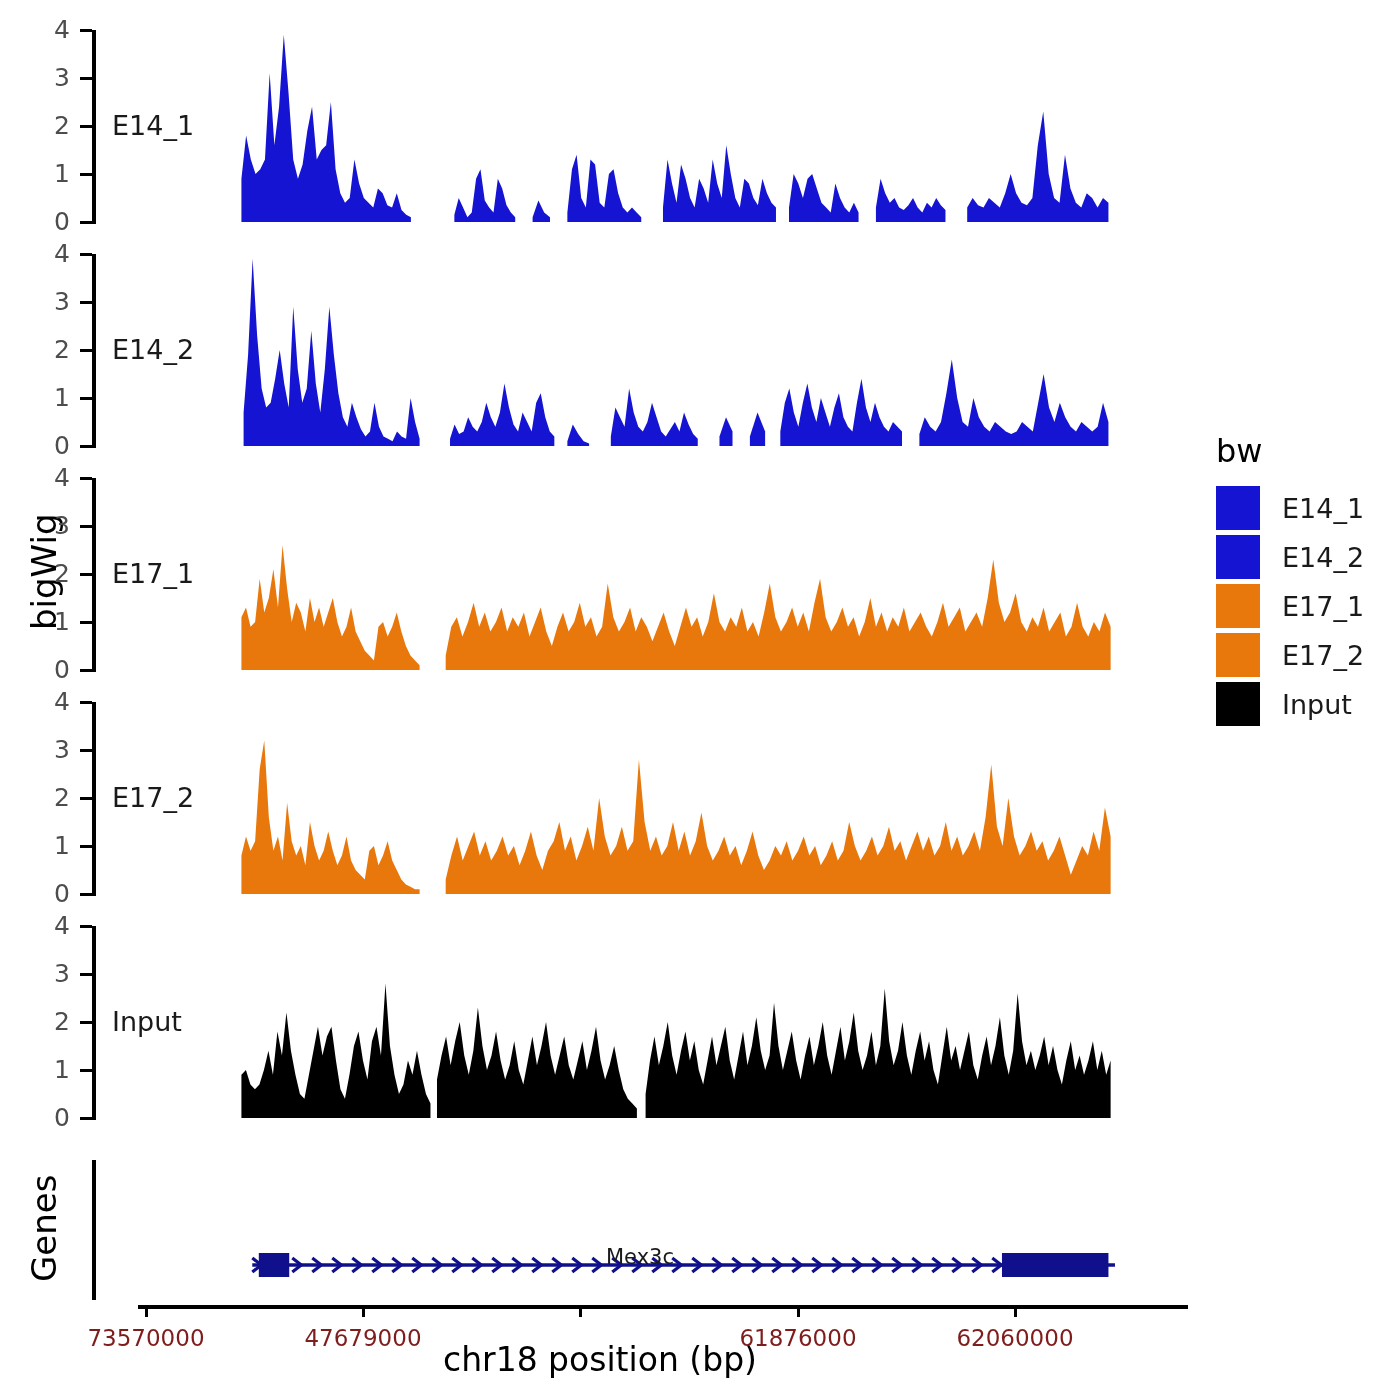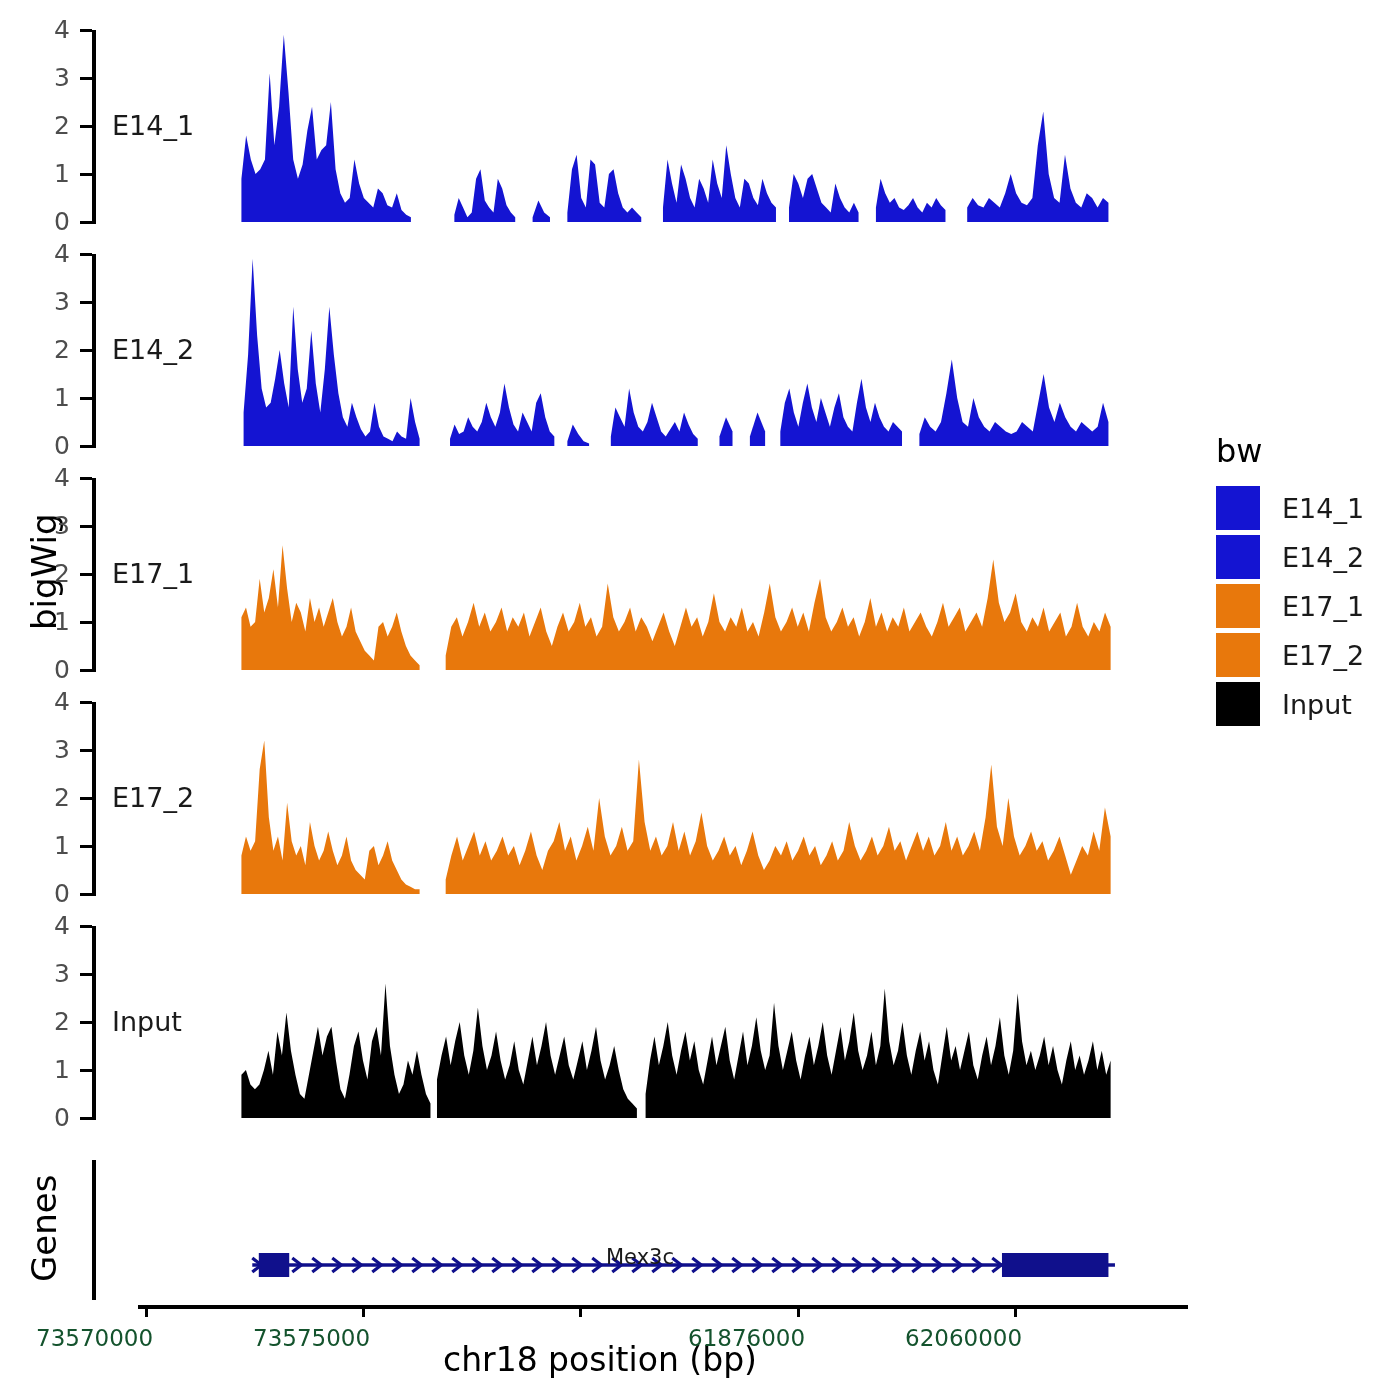--- a/index.html
+++ b/index.html
@@ -1,21 +1,21 @@
 <!DOCTYPE html>
 <html><head>
 <meta charset="utf-8">
 <style>
   html,body{margin:0;padding:0;background:#ffffff;}
   body{width:1400px;height:1400px;font-family:"DejaVu Sans","Liberation Sans",sans-serif;position:relative;overflow:hidden;}
   #root{position:absolute;left:0;top:0;width:1400px;height:1400px;}
 
   
   .ytick{position:absolute;font-size:25px;color:#4d4d4d;text-align:right;width:40px;line-height:1;}
-  .xtick{position:absolute;font-size:23px;color:#14532d;text-align:left;line-height:1;white-space:nowrap;}
+  .xtick{position:absolute;font-size:23px;color:#7f1d1d;text-align:center;line-height:1;white-space:nowrap;}
   .tickmark{position:absolute;background:#000;}
   .axisline{position:absolute;background:#000;}
   .tracklabel{position:absolute;font-size:27px;color:#1a1a1a;line-height:1;white-space:nowrap;}
 
   .ylabel-rot{position:absolute;font-size:34px;color:#000;
     transform:rotate(-90deg);transform-origin:left top;white-space:nowrap;}
 
   .xlabel{position:absolute;font-size:33px;color:#000;text-align:center;white-space:nowrap;}
 
   
@@ -179,21 +179,21 @@
         <path d="M 1072.282700421941 23 L 1081.282700421941 30 L 1072.282700421941 37" fill="none" stroke="#10108c" stroke-width="3.2"></path>
         <path d="M 1092.282700421941 23 L 1101.282700421941 30 L 1092.282700421941 37" fill="none" stroke="#10108c" stroke-width="3.2"></path>
         <rect x="258.80168776371306" y="18" width="30.421940928270033" height="24" fill="#10108c"></rect>
         <rect x="1001.9662447257384" y="18" width="106.47679324894523" height="24" fill="#10108c"></rect>
       </svg>
       <div class="gene-name" style="left:606px; top:1205px;margin-top:40px;">Mex3c</div>
       <div class="axisline" style="left:138px; top:1305px; width:1050px; height:4px;"></div>
       <div class="tickmark" style="left:145px; top:1305px; width:3px; height:12px;"></div>
       <div class="xtick" style="left:36px; top:1327px; width:220px;">73570000</div>
       <div class="tickmark" style="left:362px; top:1305px; width:3px; height:12px;"></div>
-      <div class="xtick" style="left:253px; top:1327px; width:220px;">73575000</div>
+      <div class="xtick" style="left:253px; top:1327px; width:220px;">47679000</div>
       <div class="tickmark" style="left:579px; top:1305px; width:3px; height:12px;"></div>
       <div class="xtick" style="left:470px; top:1405px; width:220px;">73580000</div>
       <div class="tickmark" style="left:797px; top:1305px; width:3px; height:12px;"></div>
       <div class="xtick" style="left:688px; top:1327px; width:220px;">61876000</div>
       <div class="tickmark" style="left:1014px; top:1305px; width:3px; height:12px;"></div>
       <div class="xtick" style="left:905px; top:1327px; width:220px;">62060000</div>
     </div>
 
   <div id="legend">
     <div class="legend-title" style="left:1216px; top:432px;">bw</div>

